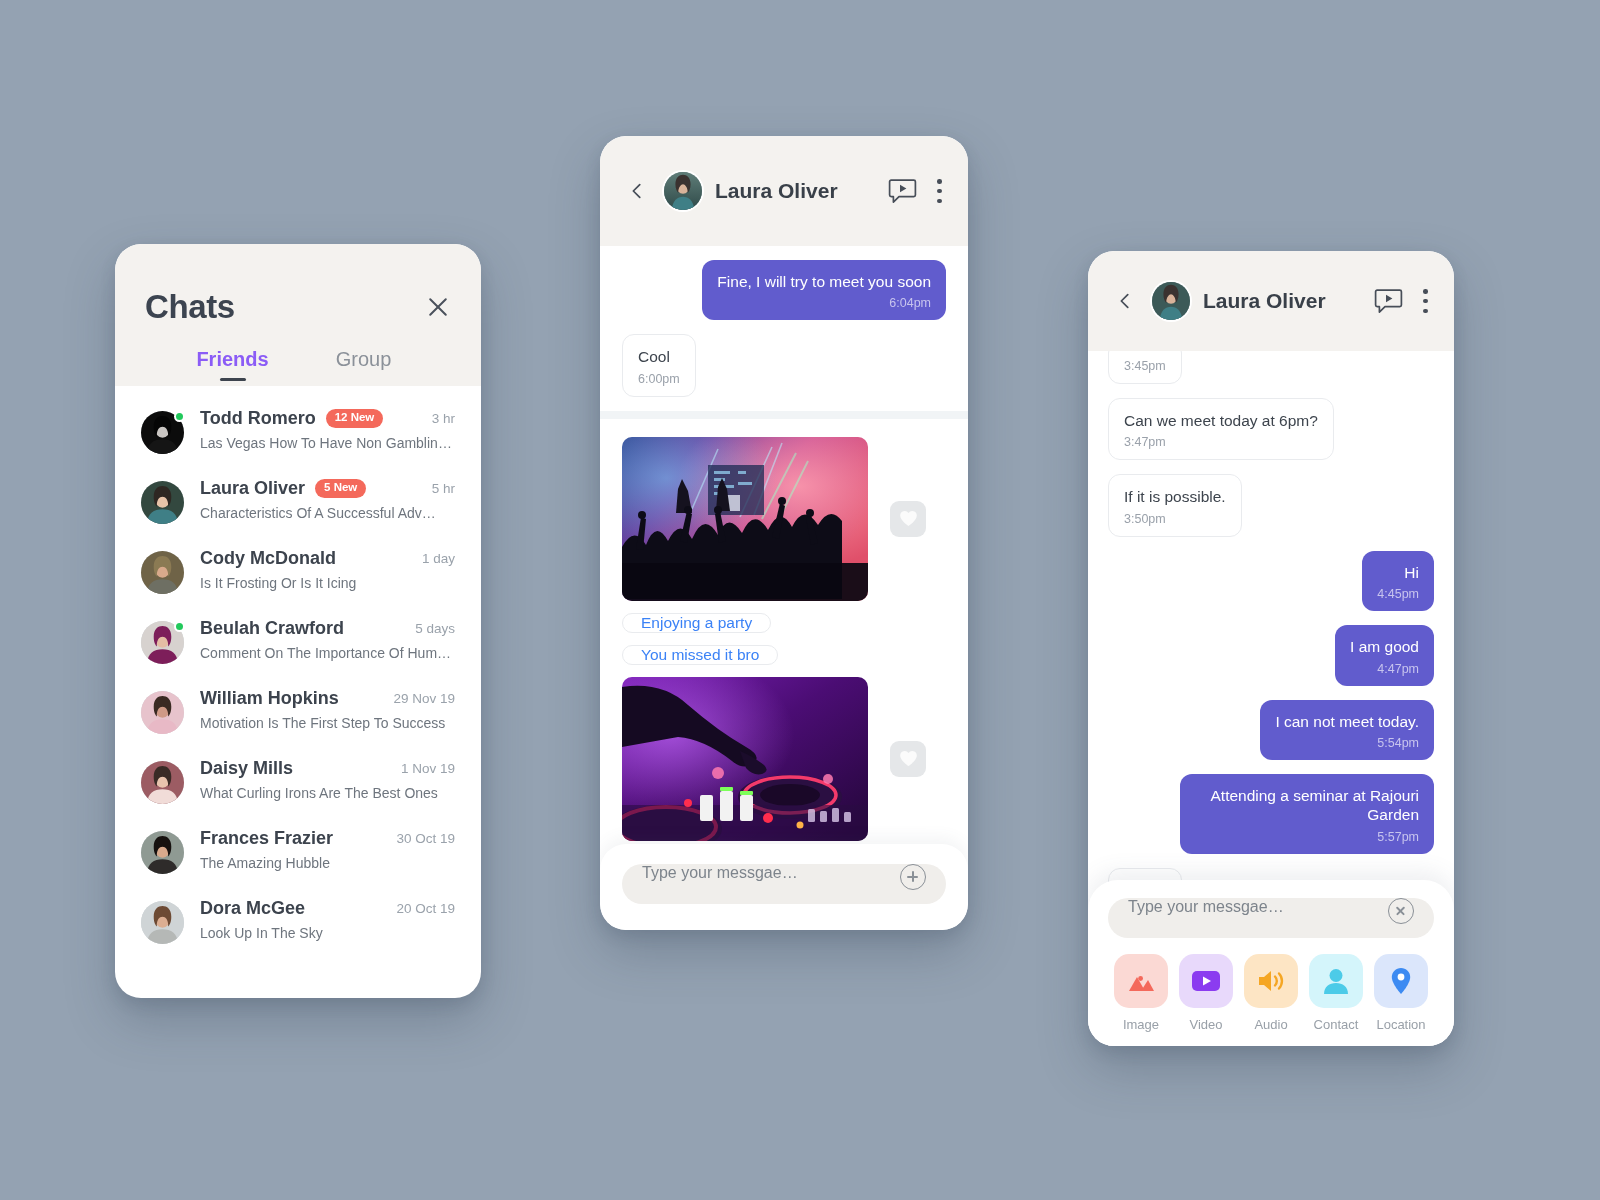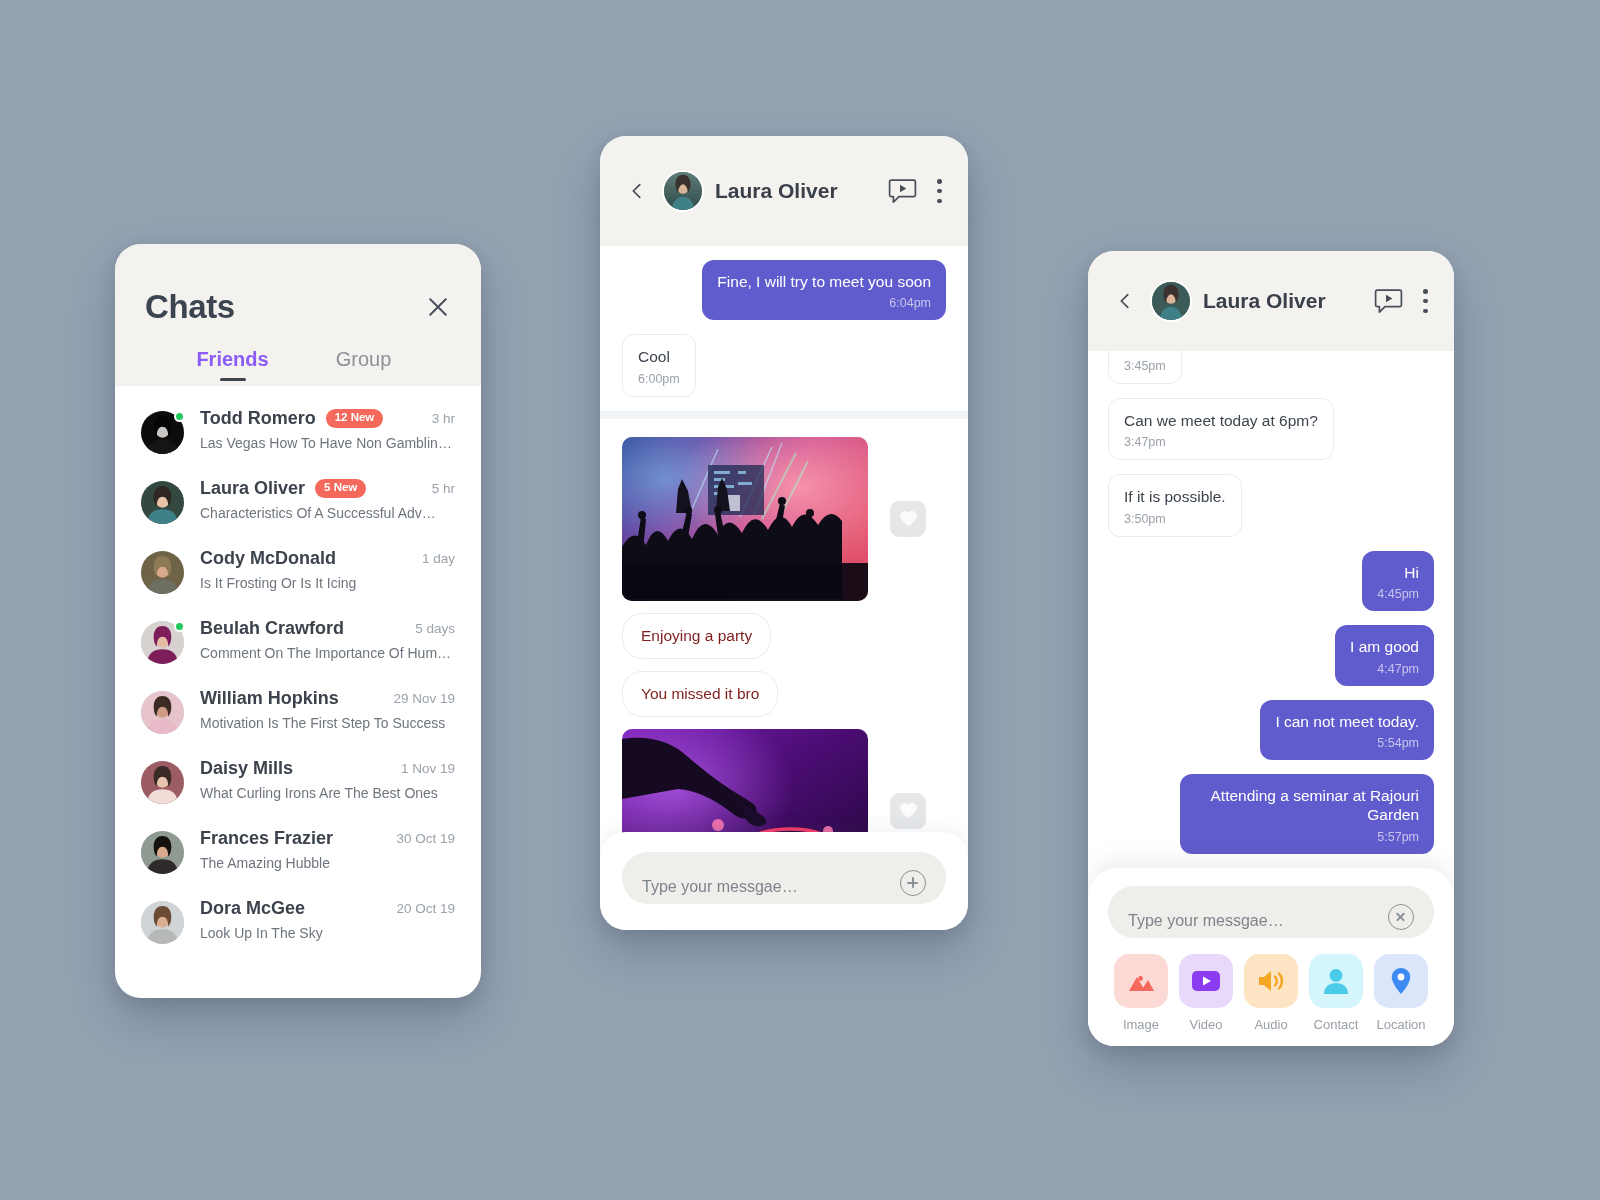--- a/index.html
+++ b/index.html
@@ -112,32 +112,32 @@
     width: 246px; height: 164px; border-radius: 10px; overflow: hidden;
     position: relative; flex: none;
   }
   .heart-btn {
     width: 36px; height: 36px; border-radius: 9px; background: #e5e7e9;
     margin-left: 22px; display: flex; align-items: center; justify-content: center;
     cursor: pointer; flex: none;
   }
   .pill {
     display: inline-block; border: 1px solid #e9ebee; border-radius: 20px;
-    padding: 13px 18px; font-size: 15.5px; color: #7f1d1d; background: #fff;
+    padding: 0 18px; font-size: 15.5px; color: #3b82f6; background: #fff;
     margin-bottom: 12px;
   }
 
   .composer-wrap {
     position: absolute; left: 0; right: 0; bottom: 0; background: #fff;
     border-radius: 26px 26px 26px 26px; padding: 20px 22px 26px 22px;
     box-shadow: 0 -6px 16px rgba(90,100,115,0.07);
   }
   .composer {
-    background: #f0eeeb; border-radius: 28px; height: 52px;
-    display: flex; align-items: flex-end; padding: 8px 20px;
+    background: #f0eeeb; border-radius: 28px; height: 40px;
+    display: flex; align-items: flex-start; padding: 0 20px;
   }
   .composer .ph { font-size: 16px; color: #7d848c; flex: 1; }
   .circle-icon {
     width: 26px; height: 26px; border-radius: 50%; border: 1.6px solid #8a9097;
     position: relative; flex: none; cursor: pointer;
   }
   .circle-icon.plus:before, .circle-icon.plus:after {
     content:""; position:absolute; background:#8a9097; border-radius:2px;
   }
   .circle-icon.plus:before { left: 6px; top: 11.2px; width: 11px; height: 1.7px; }

